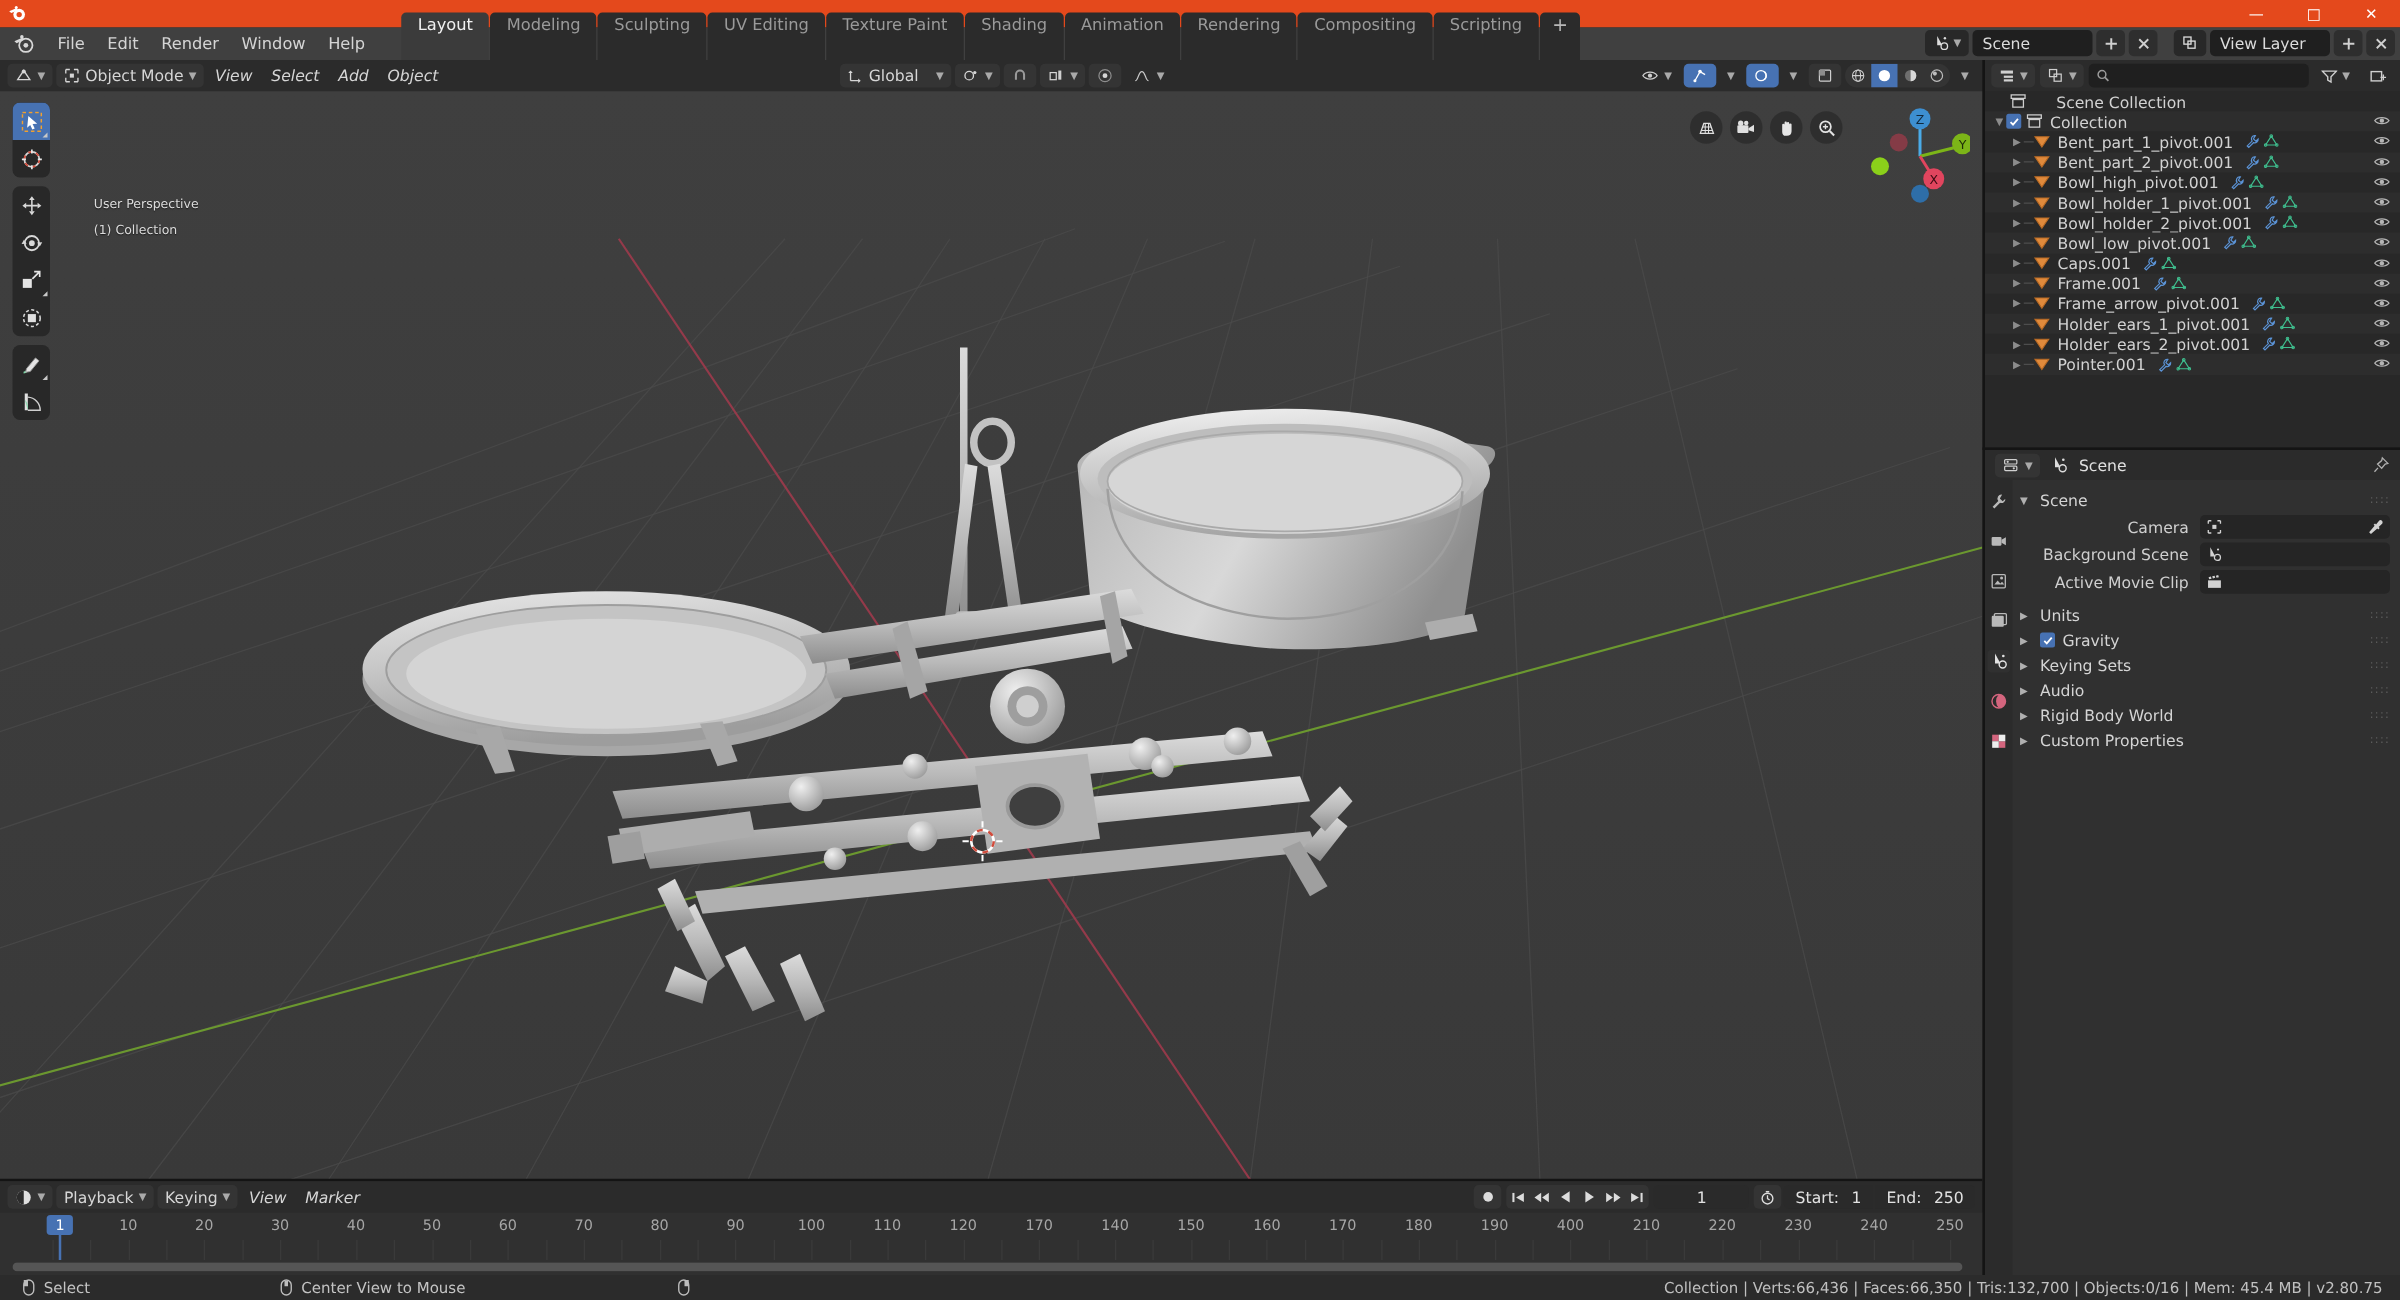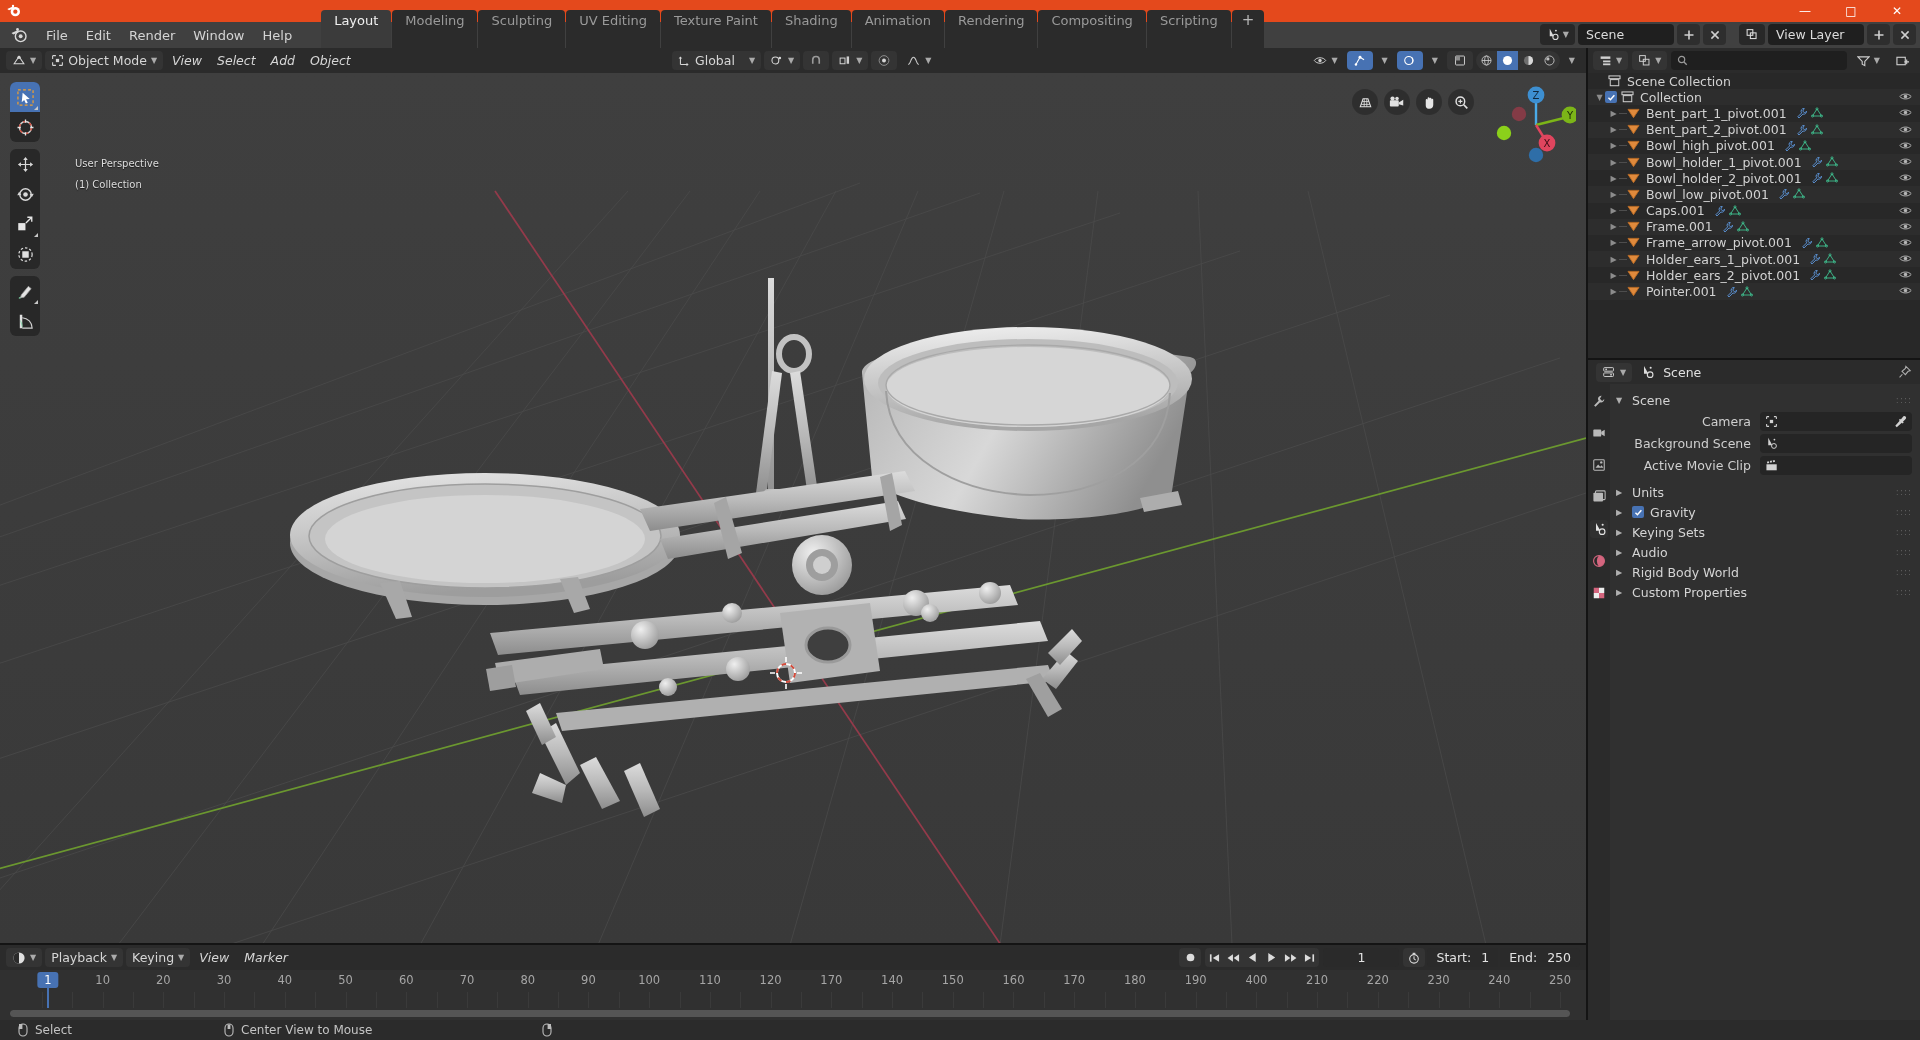--- a/index.html
+++ b/index.html
@@ -857,21 +857,21 @@
         </svg>
       </div>
     </div>
     <div class="ol-rows" id="ol-rows">
         <div class="ol-row">
       <span style="width:14px"></span>
       <svg width="13" height="12" viewBox="0 0 14 13">
         <rect x="1" y="1" width="12" height="3" fill="none" stroke="#cfcfcf" stroke-width="1.1"></rect>
         <rect x="2.4" y="5" width="9.2" height="6.6" fill="none" stroke="#cfcfcf" stroke-width="1.1"></rect>
           </svg>
-      <span class="nm" style="margin-left:6px">Scene Collection</span>
+      <span class="nm" style="margin-left:24px">Scene Collection</span>
     </div>
         <div class="ol-row">
       <span class="disc">▼</span>
       <span style="width:12px;height:12px;border-radius:2px;background:#4772b3;display:flex;align-items:center;justify-content:center;margin-right:4px">
         <svg width="9" height="9" viewBox="0 0 10 10">
               <path d="M1.6 5.2 L3.8 7.4 L8.2 2.4" fill="none" stroke="#fff" stroke-width="1.6"></path>
             </svg>
           </span>
       <svg width="13" height="12" viewBox="0 0 14 13">
         <rect x="1" y="1" width="12" height="3" fill="none" stroke="#cfcfcf" stroke-width="1.1"></rect>
@@ -1341,15 +1341,16 @@
         <rect x="3.6" y="1.6" width="2.8" height="4.4" fill="#bdbdbd"></rect>
       </svg>
       <span>Center View to Mouse</span>
     </div>
     <div class="sb-item" style="margin-left:170px">
       <svg width="10" height="14" viewBox="0 0 10 14">
         <rect x="1" y="1" width="8" height="12" rx="4" fill="none" stroke="#bdbdbd" stroke-width="1.1"></rect>
         <path d="M9 1 h-3.4 v5 H9 Z" fill="#bdbdbd"></path>
       </svg>
     </div>
+    <div class="sb-right">Collection | Verts:66,436 | Faces:66,350 | Tris:132,700 | Objects:0/16 | Mem: 45.4 MB | v2.80.75</div>
   </div>
 
 </div>
 
 </body></html>

